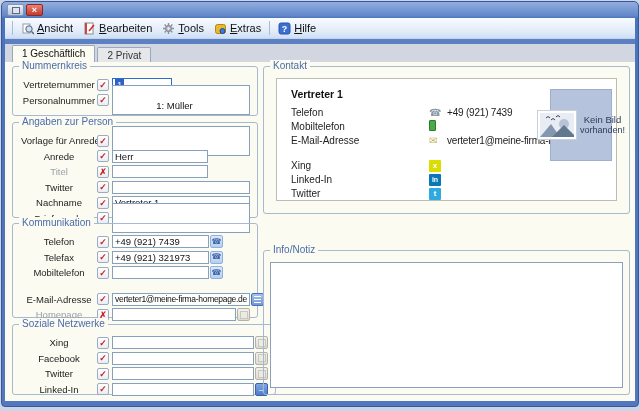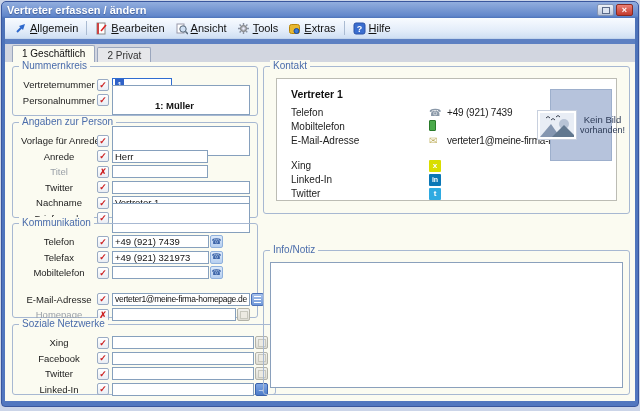--- a/index.html
+++ b/index.html
@@ -29,21 +29,21 @@
   .gaprow{height:11px;}
   .lbl{width:76px;flex:none;font-size:9.5px;color:#1c1c1c;white-space:nowrap;overflow:hidden;text-align:center;}
   .lbl.dis{color:#9aa0a8;}
   .chk{flex:none;width:12px;height:12px;margin-right:3px;border:1px solid #9aabc4;border-radius:2px;background:linear-gradient(#ffffff,#e9edf4);box-sizing:border-box;font-size:9px;line-height:10px;text-align:center;color:#cc2020;font-weight:bold;}
   .field{height:13px;box-sizing:border-box;border:1px solid #86a0bd;background:#fff;font-size:9.5px;line-height:11px;padding:0 2px;color:#111;overflow:hidden;white-space:nowrap;}
   .w-xs{width:60px;}
   .w-md{width:96px;}
   .w-full{flex:1;}
   .focused{border-color:#2f6cd0;}
   .sel{background:#2f62c8;color:#fff;padding:0 2px;}
-  .combo{display:flex;padding:14px;align-items:stretch;font-weight:bold;}
+  .combo{display:flex;padding:14px;align-items:stretch;}
   .ctext{flex:1;text-align:center;font-size:9.5px;line-height:11px;}
   .spin{flex:none;width:12px;display:flex;flex-direction:column;align-items:center;justify-content:center;background:linear-gradient(#9ab8ea,#5e86cc);border-left:1px solid #4a70b4;color:#fff;}
   .spin .ar{font-size:4px;line-height:4px;font-style:normal;}
   .fieldwrap{display:flex;align-items:center;flex:1;}
   .fieldwrap.fixed{flex:none;}
   .w-tel{width:97px;}
   .small-text{font-size:8.5px;letter-spacing:-0.3px;}
   .mini-btn{flex:none;width:13px;height:13px;box-sizing:border-box;margin-left:1px;border-radius:2px;display:flex;align-items:center;justify-content:center;}
   .tel-btn{background:linear-gradient(#dce9fa,#b6cff0);border:1px solid #8fb0dc;color:#3c64a8;font-size:8px;line-height:8px;}
   .mail-btn{background:linear-gradient(#a8c2ec,#6f97d8);border:1px solid #4a70b8;}
@@ -69,55 +69,47 @@
   .noimg-t{font-size:9.5px;color:#2e3c58;text-align:center;line-height:10px;}
   .noimg-t .l2{font-size:9px;}
   .notes{position:absolute;left:6px;right:6px;top:11px;bottom:6px;background:#fff;border:1px solid #8aa0bc;}
   svg{display:block;}
 </style>
 </head>
 <body>
 
 <div class="frame">
   <div class="titlebar">
-    <span class="title">Vertreter erfassen / ändern</span>
     <span class="tbtns">
       <span class="tbtn restore">
           <span class="rg"></span>
         </span>
       <span class="tbtn close">×</span>
     </span>
   </div>
 
   <div class="client">
 
     <div class="menubar">
-      <div class="mitem">
-        <svg class="mico" width="13" height="13">
-            <line x1="3" y1="10" x2="8" y2="5" stroke="#2e68cc" stroke-width="2"></line>
-            <polygon points="11,2 5,4 9,8" fill="#2e68cc"></polygon>
-          </svg>
-        <span><span class="mf">A</span><span>llgemein</span></span>
-      </div>
       <div class="msep"></div>
+      <div class="mitem">
+        <svg class="mico" width="13" height="13">
+            <rect x="2" y="2" width="7" height="9" fill="#fff" stroke="#99a"></rect>
+            <circle cx="8" cy="7" r="3.2" fill="#cfe0f4" stroke="#567"></circle>
+            <line x1="10.5" y1="9.5" x2="13" y2="12" stroke="#567" stroke-width="1.5"></line>
+          </svg>
+        <span><span class="mf">A</span><span>nsicht</span></span>
+      </div>
       <div class="mitem">
         <svg class="mico" width="13" height="13">
             <rect x="2" y="1" width="8" height="11" fill="#fff" stroke="#8a8a8a"></rect>
             <rect x="2" y="1" width="2" height="11" fill="#c44"></rect>
             <line x1="6" y1="9" x2="11" y2="3" stroke="#d22" stroke-width="1.5"></line>
           </svg>
         <span><span class="mf">B</span><span>earbeiten</span></span>
-      </div>
-      <div class="mitem">
-        <svg class="mico" width="13" height="13">
-            <rect x="2" y="2" width="7" height="9" fill="#fff" stroke="#99a"></rect>
-            <circle cx="8" cy="7" r="3.2" fill="#cfe0f4" stroke="#567"></circle>
-            <line x1="10.5" y1="9.5" x2="13" y2="12" stroke="#567" stroke-width="1.5"></line>
-          </svg>
-        <span><span class="mf">A</span><span>nsicht</span></span>
       </div>
       <div class="mitem">
         <svg class="mico" width="13" height="13">
             <path d="M6.5 1v2M6.5 10v2M1 6.5h2M10 6.5h2M2.6 2.6l1.4 1.4M8.9 8.9l1.4 1.4M10.4 2.6L9 4M4 9l-1.4 1.4" stroke="#8890a0" stroke-width="1.4"></path>
             <circle cx="6.5" cy="6.5" r="3" fill="#b0b4bc" stroke="#777"></circle>
             <circle cx="6.5" cy="6.5" r="1.2" fill="#eef"></circle>
           </svg>
         <span><span class="mf">T</span><span>ools</span></span>
       </div>
       <div class="mitem">

